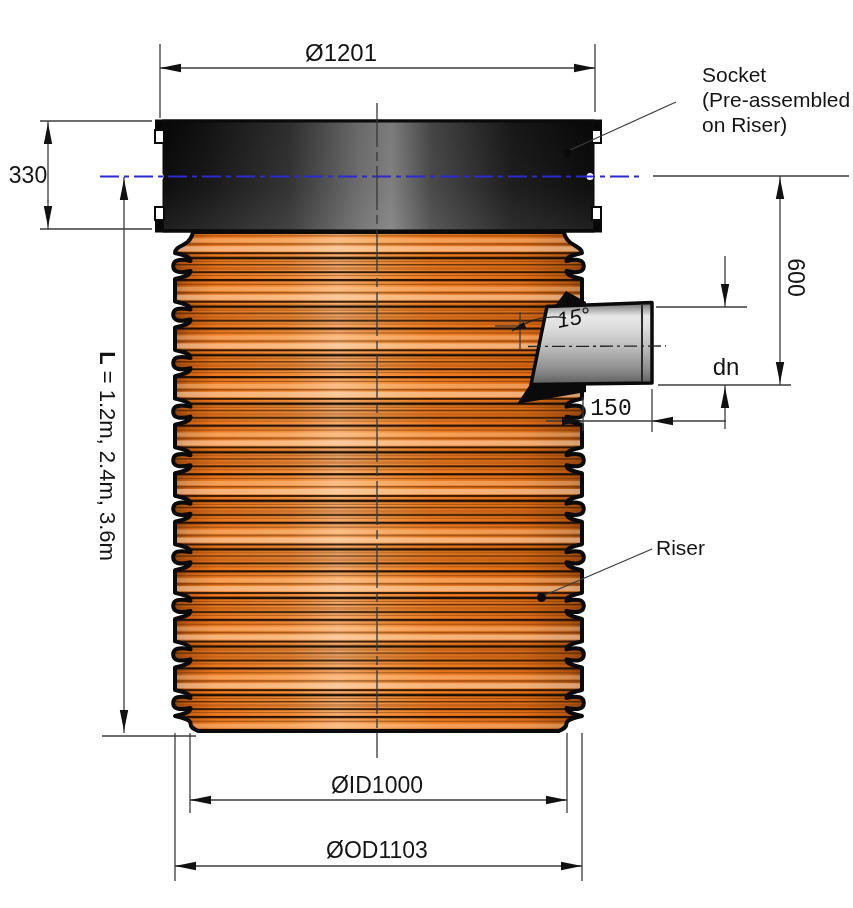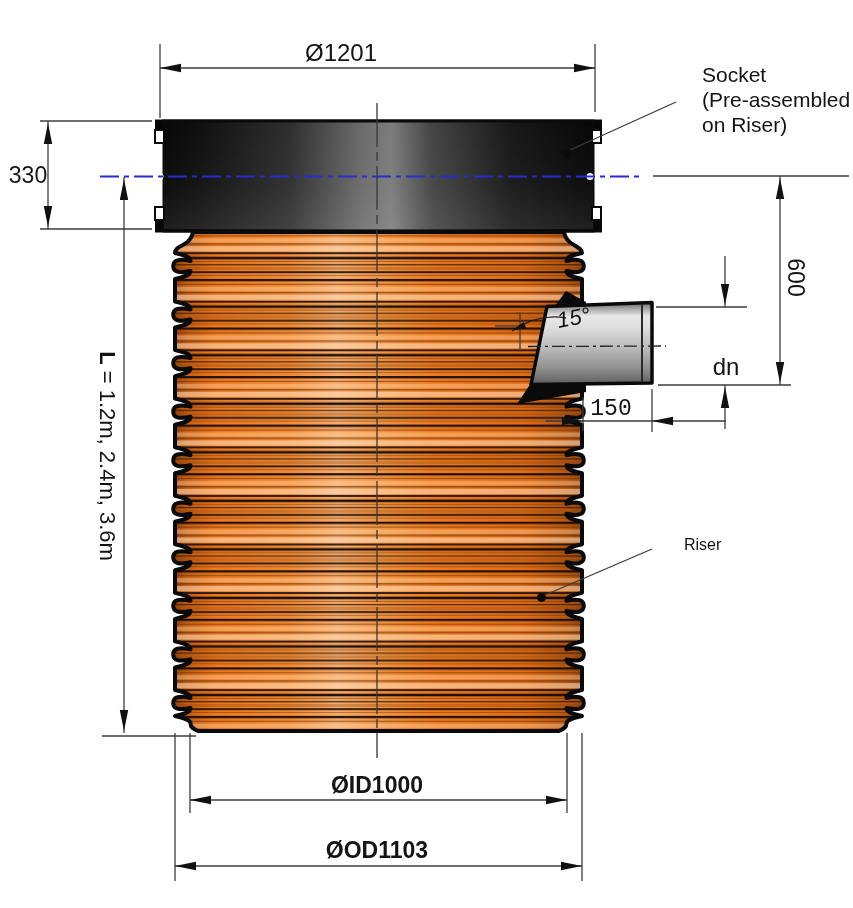--- a/index.html
+++ b/index.html
@@ -12,23 +12,23 @@
   #t-330   {left:4px;top:163px;width:48px;text-align:center;font-size:23px;}
   #t-L     {left:-19px;top:443px;width:250px;height:26px;text-align:center;font-size:22px;
             transform:rotate(90deg);}
   #t-L b   {font-weight:bold;}
   #t-socket{left:678px;top:62px;font-size:21px;line-height:25px;margin-left:24px;}
   #t-600   {left:760px;top:265px;width:70px;height:25px;text-align:center;font-size:23px;
             transform:rotate(90deg);}
   #t-dn    {left:709px;top:329px;width:34px;text-align:center;font-size:24px;margin-top:25px;}
   #t-150   {left:586px;top:397px;width:50px;text-align:center;font-size:23px;font-family:Liberation Mono, monospace;}
   #t-15    {left:557px;top:306px;font-size:22px;font-style:italic;transform:rotate(-11deg);}
-  #t-riser {left:656px;top:536px;font-size:16px;margin-left:28px;}
-  #t-id    {left:297px;top:773px;width:160px;text-align:center;font-size:23px;font-weight:bold;}
-  #t-od    {left:297px;top:838px;width:160px;text-align:center;font-size:23px;font-weight:bold;}
+  #t-riser {left:656px;top:536px;font-size:21px;}
+  #t-id    {left:297px;top:773px;width:160px;text-align:center;font-size:23px;}
+  #t-od    {left:297px;top:838px;width:160px;text-align:center;font-size:23px;}
 </style>
 </head>
 <body>
 
 <div id="canvas">
 
   <svg id="art" width="853" height="908" viewBox="0 0 853 908">
     <defs>
       <linearGradient id="gradRiser" gradientUnits="userSpaceOnUse" x1="175" y1="0" x2="582" y2="0">
         <stop offset="0" stop-color="#9A480D"></stop>

